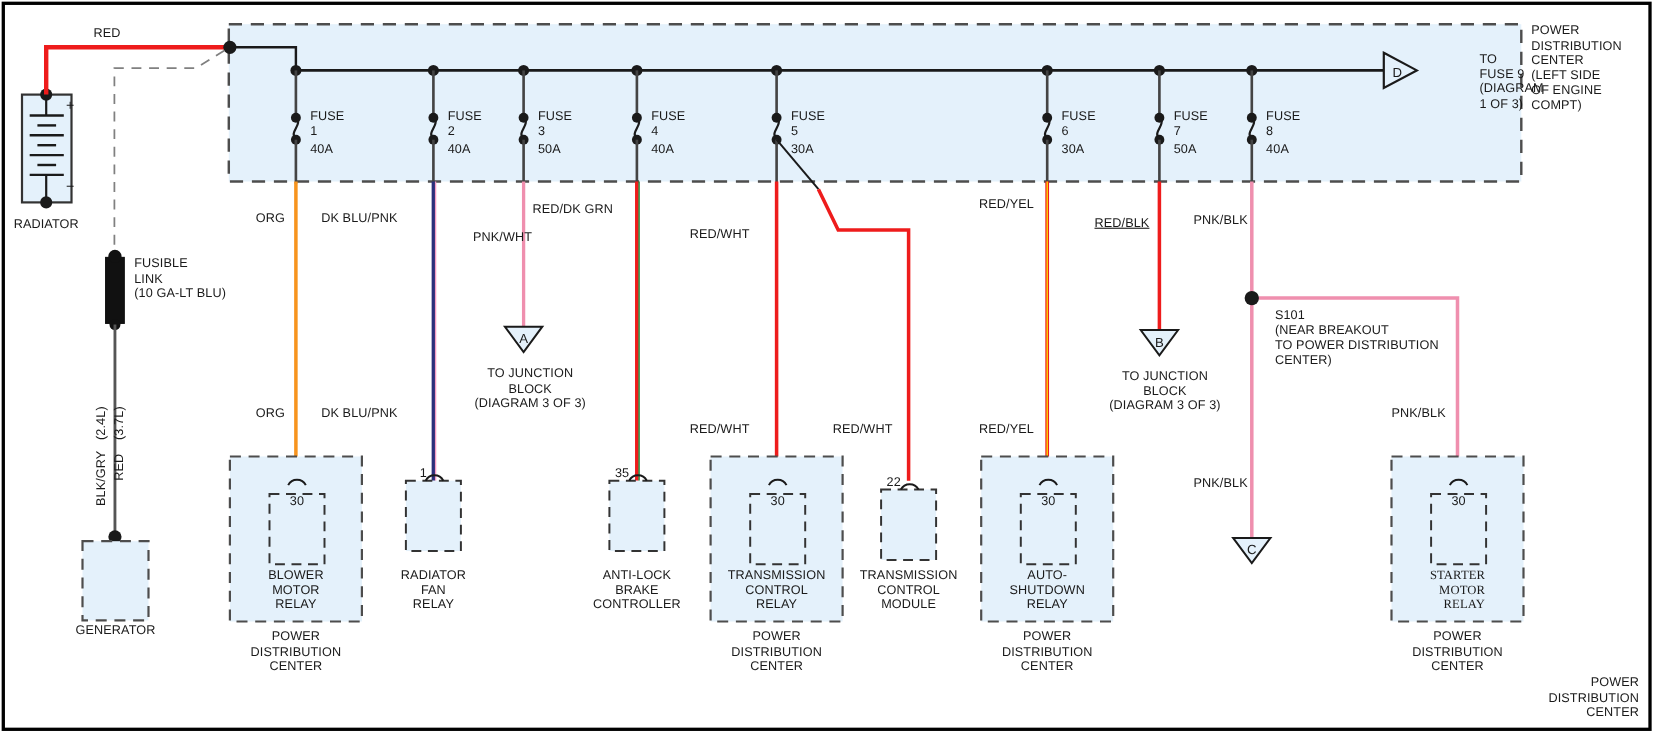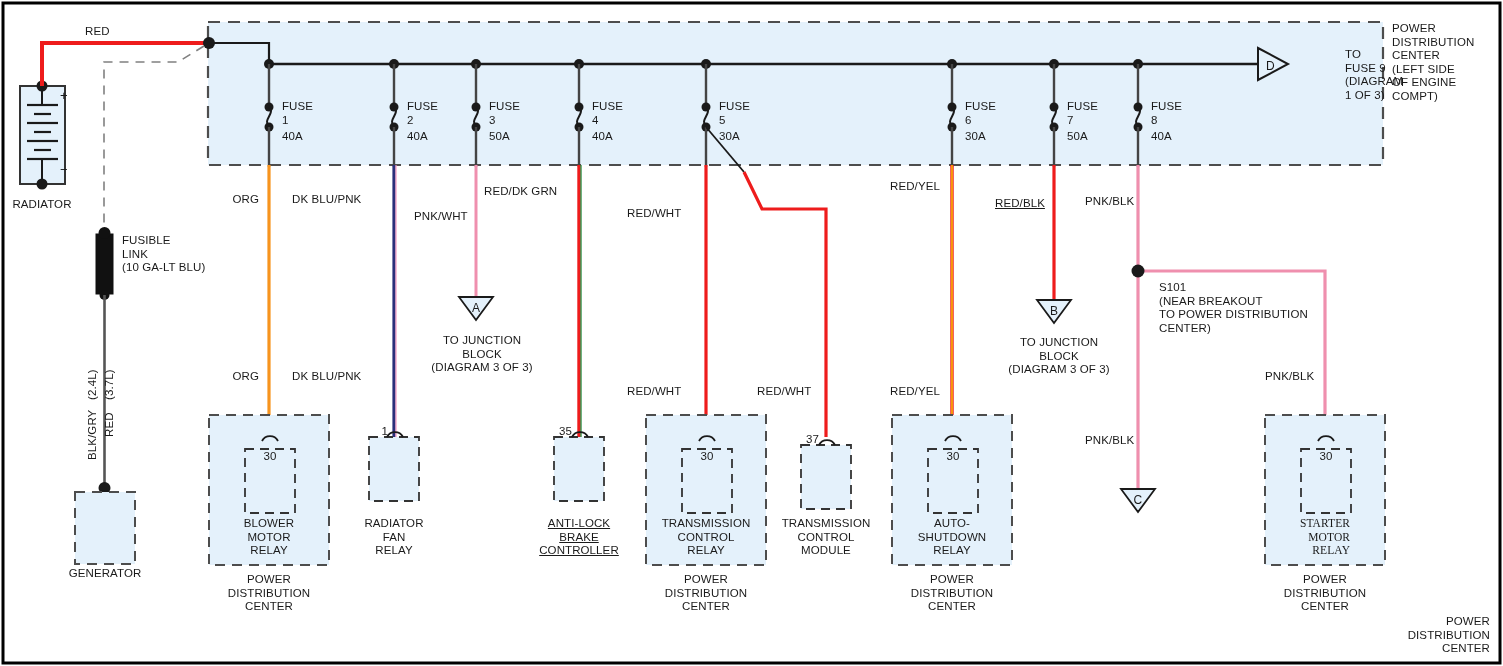--- a/index.html
+++ b/index.html
@@ -255,21 +255,21 @@
 <div class="lbl" style="left:1067px;top:100px;">FUSE</div>
 <div class="lbl" style="left:1067px;top:114px;">7</div>
 <div class="lbl" style="left:1067px;top:130px;">50A</div>
 
 <div class="lbl" style="left:1151px;top:100px;">FUSE</div>
 <div class="lbl" style="left:1151px;top:114px;">8</div>
 <div class="lbl" style="left:1151px;top:130px;">40A</div>
 
 <div class="lbl rgt" style="left:259px;top:193px;">ORG</div>
 <div class="lbl" style="left:292px;top:193px;">DK BLU/PNK</div>
-<div class="lbl" style="left:401px;top:210px;padding-left:13px;">PNK/WHT</div>
+<div class="lbl" style="left:417px;top:210px;padding-left:13px;">PNK/WHT</div>
 <div class="lbl" style="left:484px;top:185px;">RED/DK GRN</div>
 <div class="lbl" style="left:627px;top:207px;">RED/WHT</div>
 <div class="lbl" style="left:890px;top:180px;">RED/YEL</div>
 <div class="lbl" style="left:995px;top:197px;text-decoration:underline;">RED/BLK</div>
 <div class="lbl" style="left:1085px;top:195px;">PNK/BLK</div>
 
 <div class="lbl rgt" style="left:259px;top:370px;">ORG</div>
 <div class="lbl" style="left:292px;top:370px;">DK BLU/PNK</div>
 <div class="lbl" style="left:627px;top:385px;">RED/WHT</div>
 <div class="lbl" style="left:757px;top:385px;">RED/WHT</div>
@@ -289,31 +289,31 @@
 
 <div class="lbl" style="left:1148px;top:281px;margin-left:11px;">S101
 (NEAR BREAKOUT
 TO POWER DISTRIBUTION
 CENTER)</div>
 
 <div class="lbl ctr" style="left:270px;top:450px;">30</div>
 <div class="lbl rgt" style="left:388px;top:425px;">1</div>
 <div class="lbl rgt" style="left:572px;top:425px;">35</div>
 <div class="lbl ctr" style="left:707px;top:450px;">30</div>
-<div class="lbl rgt" style="left:819px;top:433px;">37</div>
+<div class="lbl rgt" style="left:819px;top:433px;">22</div>
 <div class="lbl ctr" style="left:953px;top:450px;">30</div>
 <div class="lbl ctr" style="left:1326px;top:450px;">30</div>
 
 <div class="lbl ctr" style="left:269px;top:517px;text-align:center;">BLOWER
 MOTOR
 RELAY</div>
 <div class="lbl ctr" style="left:394px;top:517px;text-align:center;">RADIATOR
 FAN
 RELAY</div>
-<div class="lbl ctr" style="left:579px;top:517px;text-align:center;text-decoration:underline;">ANTI-LOCK
+<div class="lbl ctr" style="left:579px;top:517px;text-align:center;">ANTI-LOCK
 BRAKE
 CONTROLLER</div>
 <div class="lbl ctr" style="left:706px;top:517px;text-align:center;">TRANSMISSION
 CONTROL
 RELAY</div>
 <div class="lbl ctr" style="left:826px;top:517px;text-align:center;">TRANSMISSION
 CONTROL
 MODULE</div>
 <div class="lbl ctr" style="left:952px;top:517px;text-align:center;">AUTO-
 SHUTDOWN

